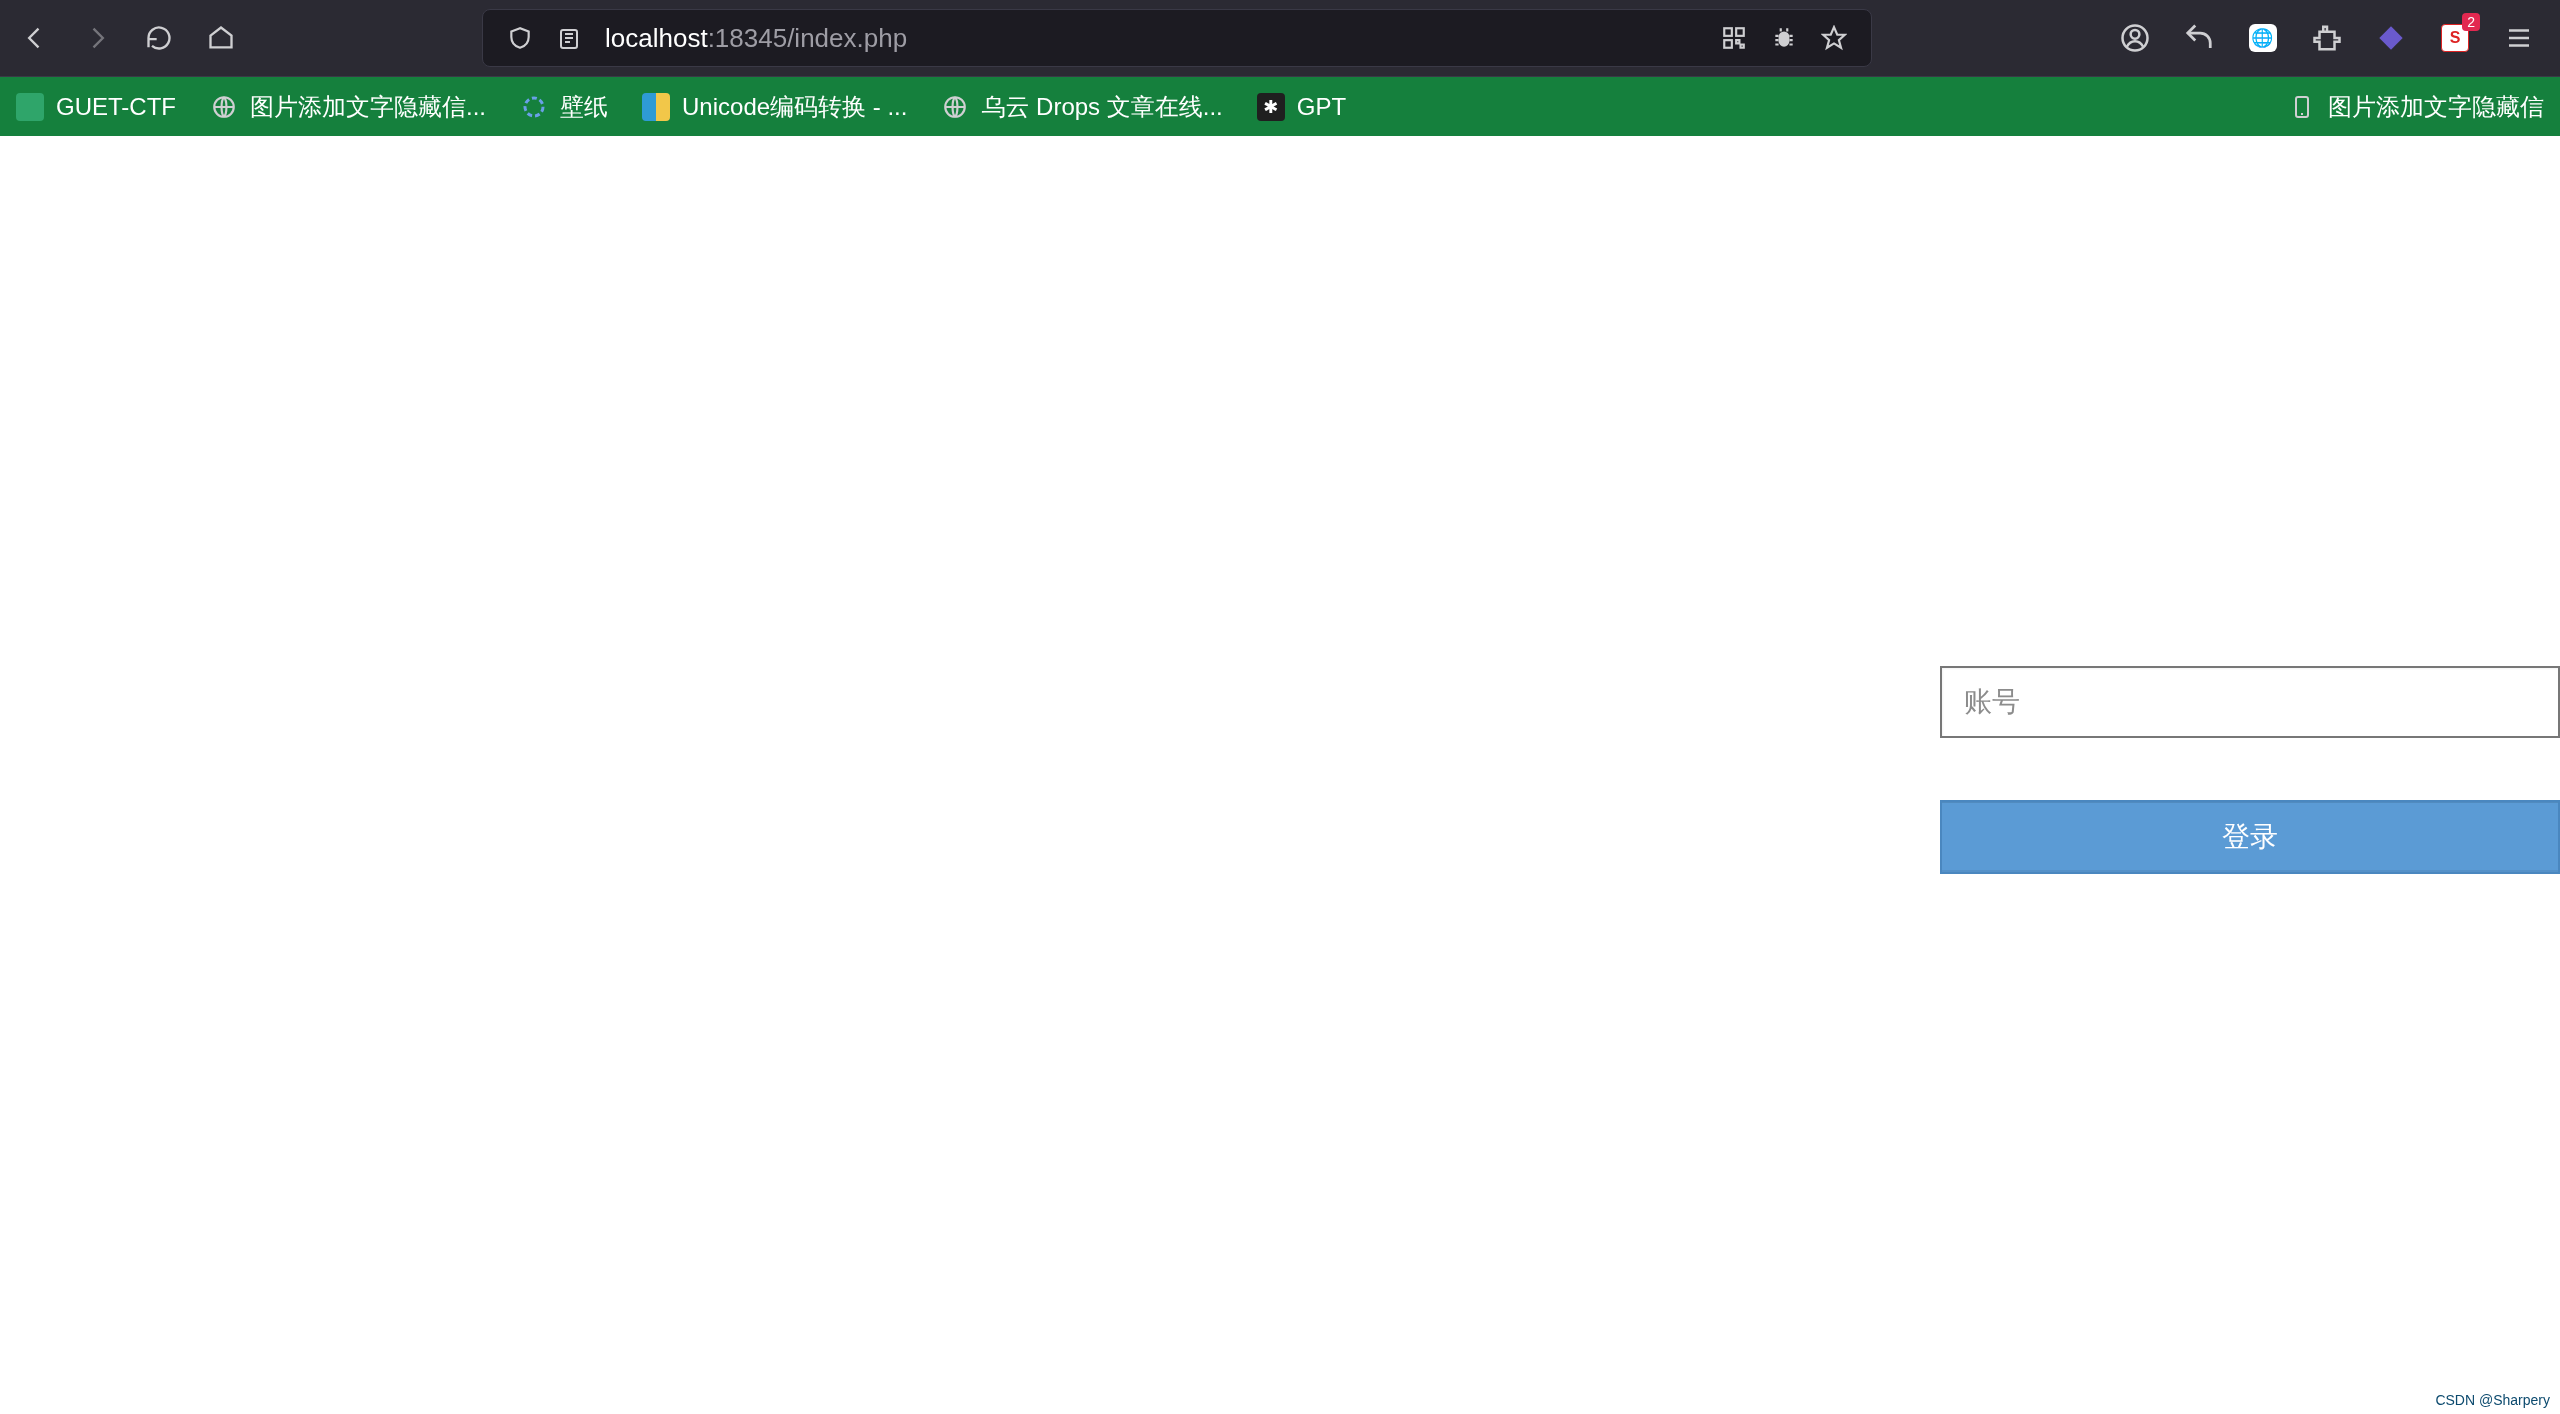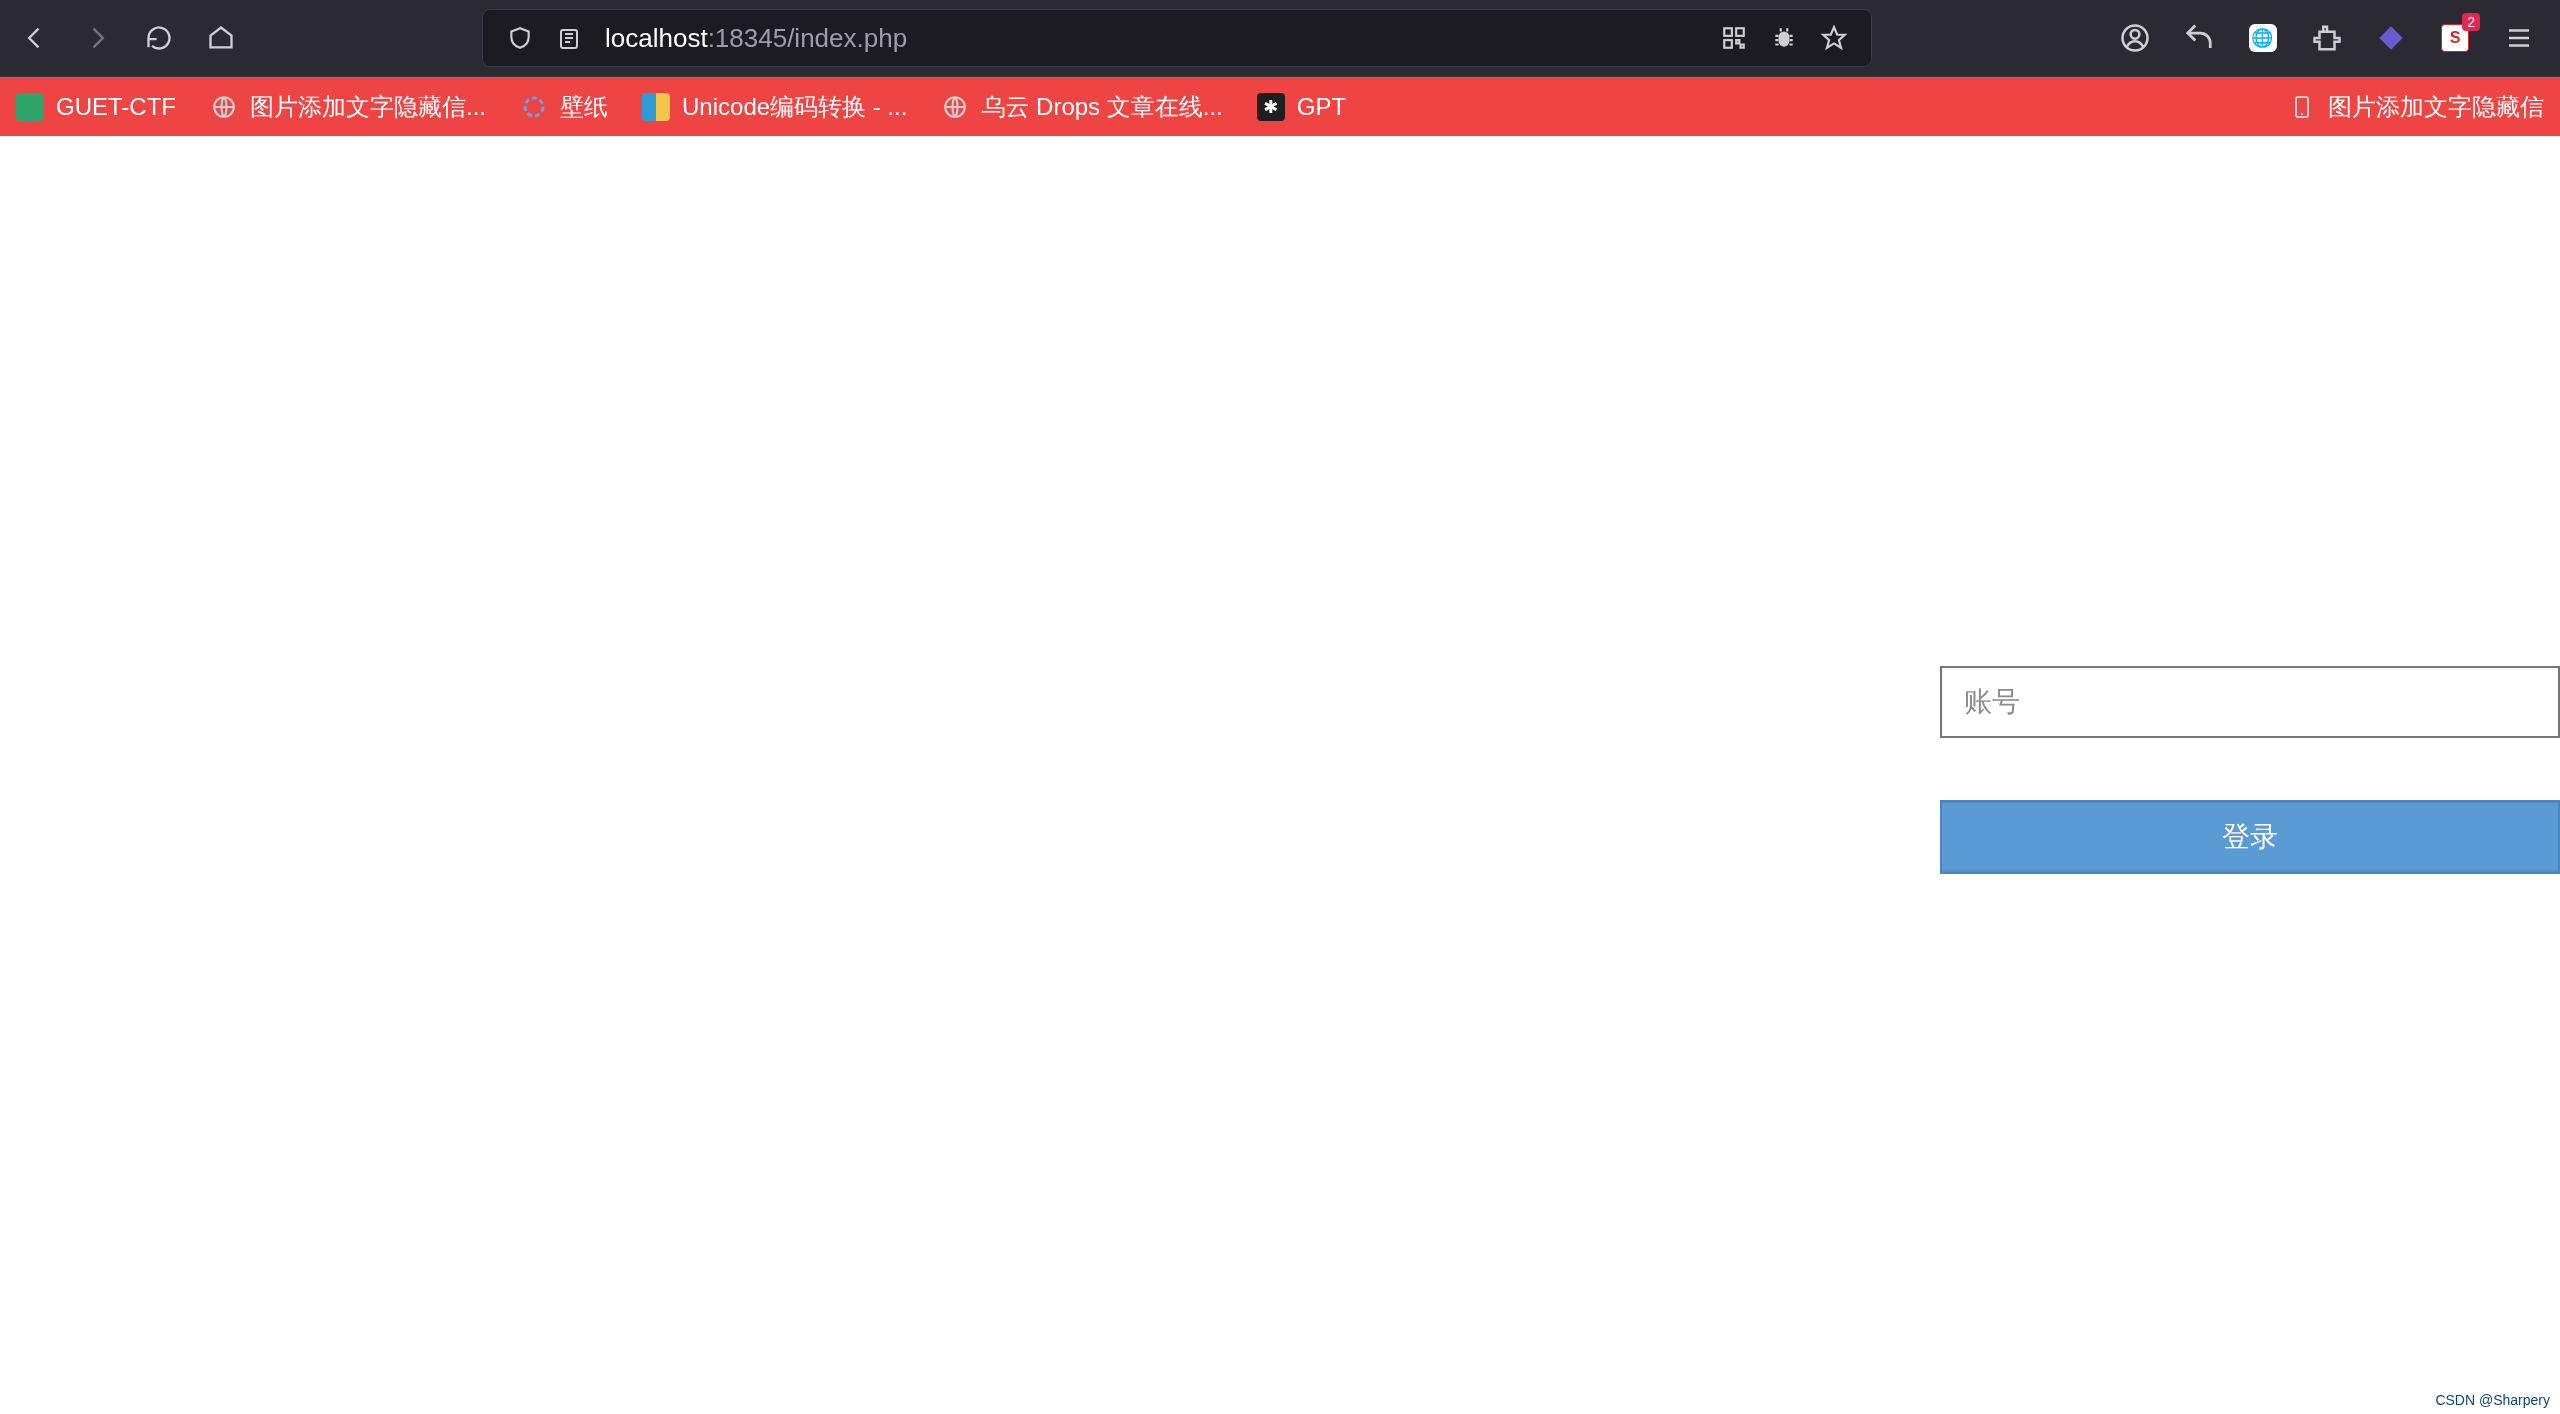--- a/index.html
+++ b/index.html
@@ -15,21 +15,21 @@
     .urlbar-wrap { flex:1; display:flex; justify-content:center; }
     .urlbar { display:flex; align-items:center; gap:24px; background:#1c1b22; border:1px solid #3a3946; height:58px; border-radius:8px; padding:16px 24px; width:1390px; }
     .urlbar .host { color:#fff; font-size:26px; }
     .urlbar .rest { color:#9e9da5; font-size:26px; }
     .urlbar .spacer { flex:1; }
     .right-icons { display:flex; align-items:center; gap:30px; padding-right:10px; }
     .square-ic { width:34px; height:34px; display:flex; align-items:center; justify-content:center; position:relative; }
     .badge { position:absolute; top:-8px; right:-8px; background:#e22850; color:#fff; font-size:14px; padding:1px 5px; border-radius:4px; }
     
     
-    .bookbar { display:flex; align-items:center; height:60px; padding:0 16px; gap:34px; background:#ef4444; border-top:1px solid #3a3946; }
+    .bookbar { display:flex; align-items:center; height:60px; padding:0 16px; gap:34px; background:#15803d; border-top:1px solid #3a3946; }
     .bm { display:flex; align-items:center; gap:12px; color:#fff; font-size:24px; cursor:pointer; }
     .favicon { width:28px; height:28px; border-radius:4px; display:flex; align-items:center; justify-content:center; font-size:18px; }
     .bookbar .spacer { flex:1; }
     
     
     .page { background:#fff; width:100%; display:flex; flex-direction:column; align-items:flex-end; padding-top:530px; }
     .form { width:620px; display:flex; flex-direction:column; gap:40px; }
     .tfield { width:100%; height:72px; border:2px solid #777; background:#fff; color:#8c8c8c; font-size:28px; padding:0 22px; box-shadow: inset 1px 1px 2px rgba(0,0,0,.05); }
     .tfield::placeholder { color:#8c8c8c; }
     .submit-btn { width:100%; height:74px; background:#5b9bd5; color:#fff; font-size:28px; border:2px solid #4a87bf; cursor:pointer; margin-top:22px; box-shadow:0 1px 0 rgba(0,0,0,.1) inset, 0 -2px 0 rgba(0,0,0,.06) inset; }

